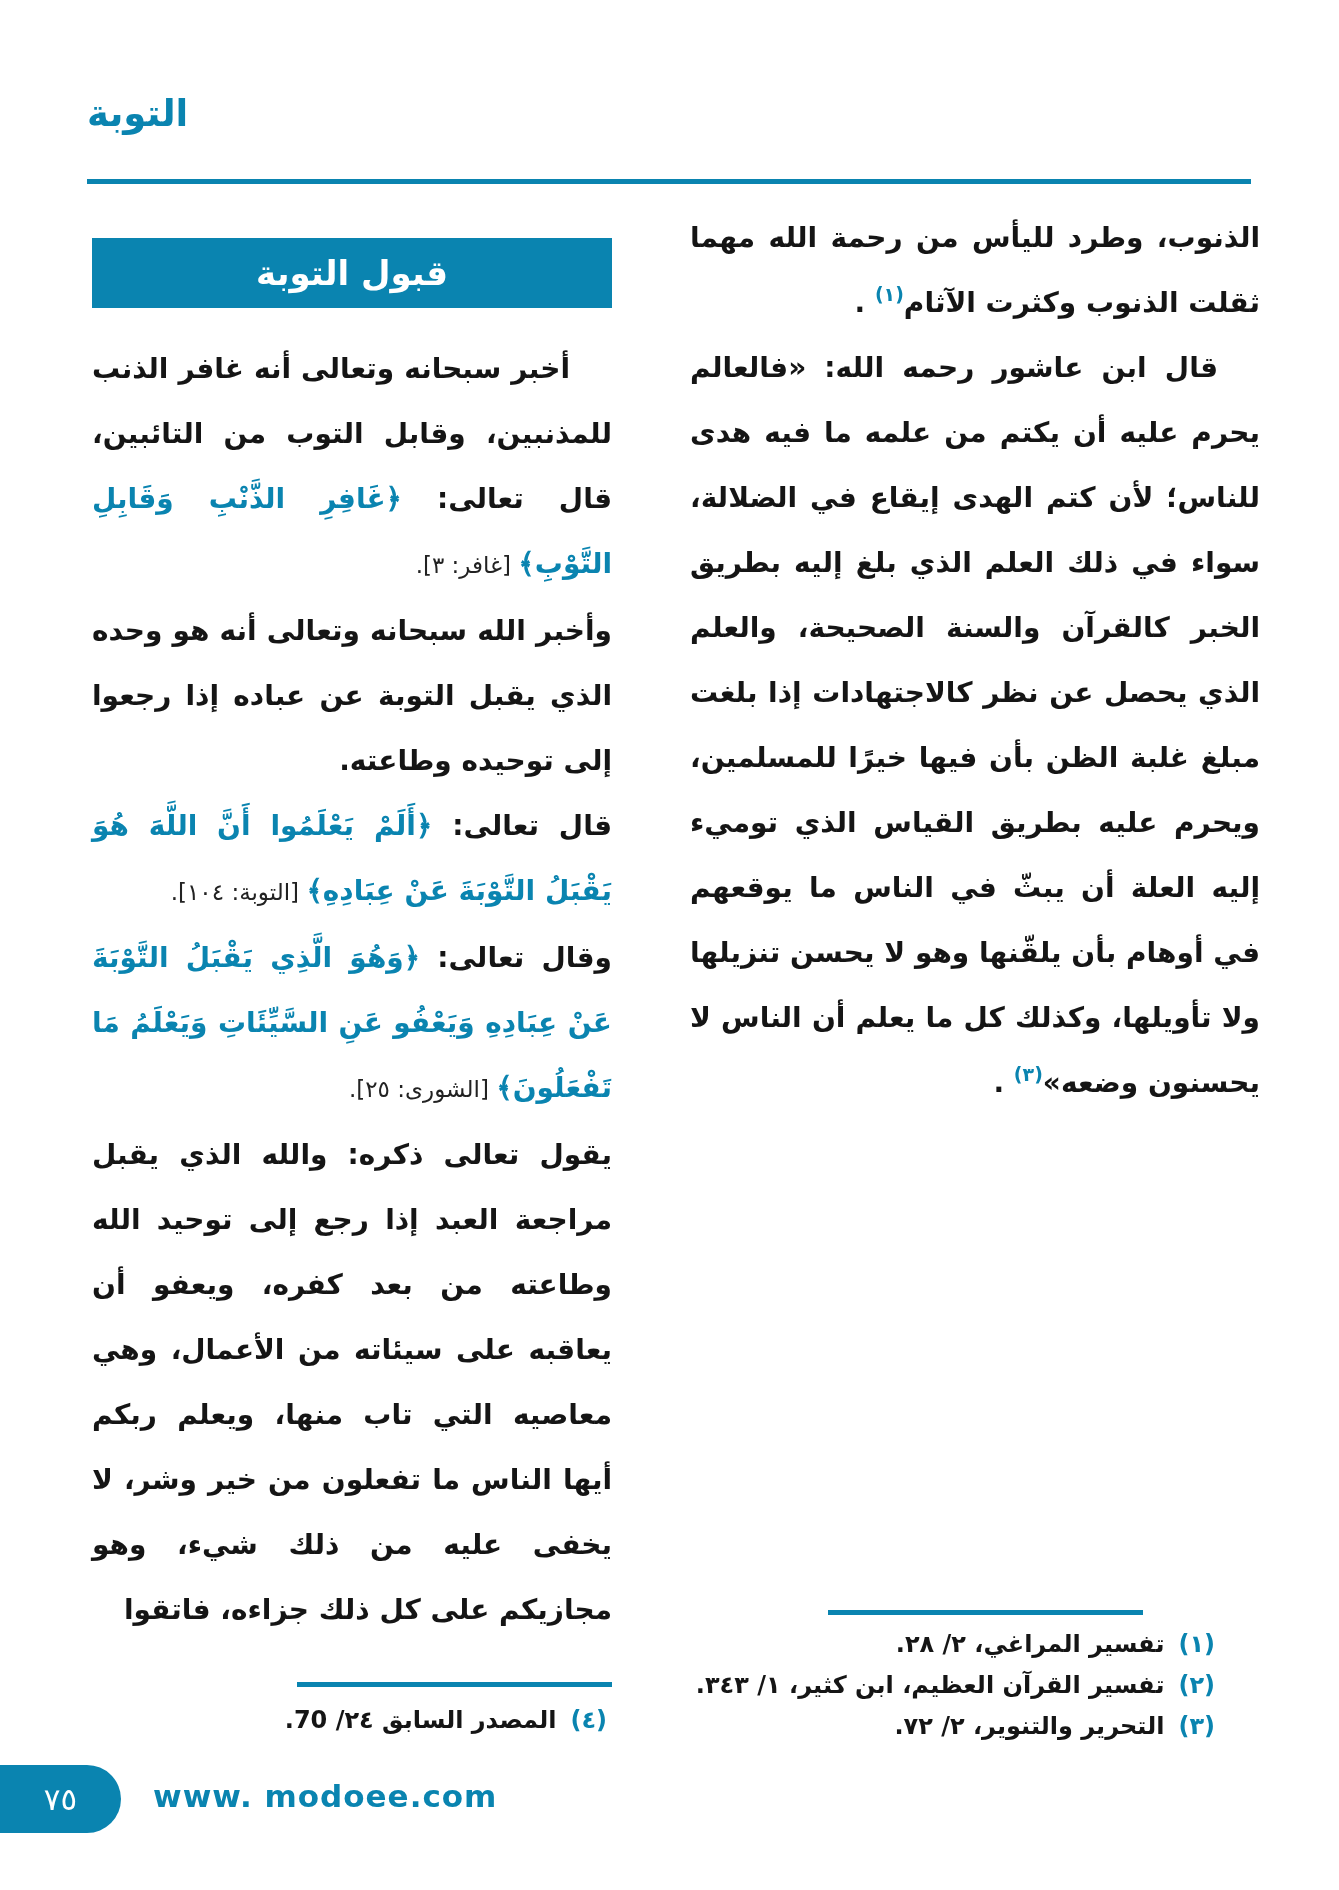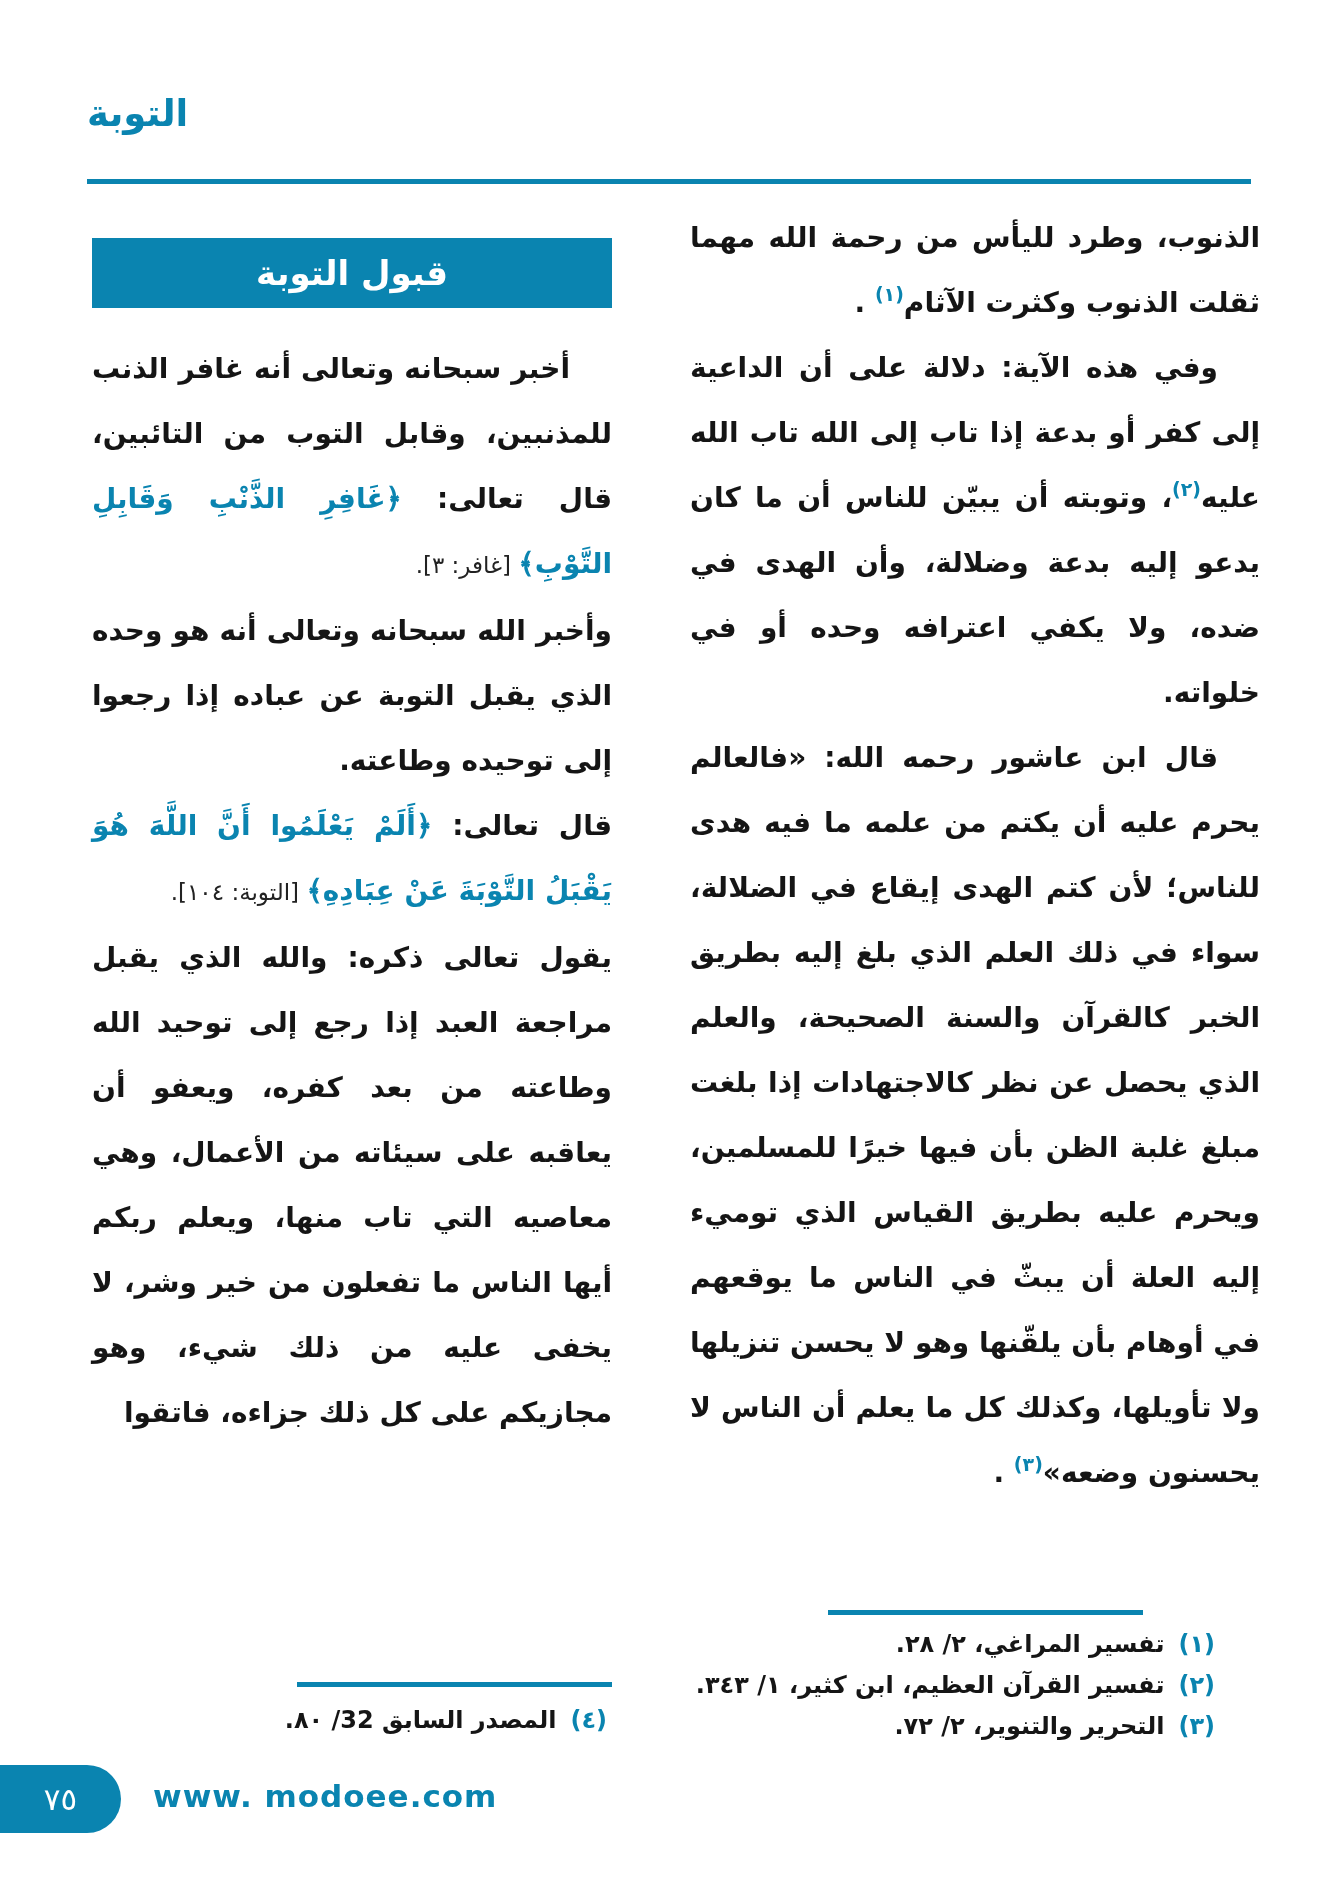--- a/index.html
+++ b/index.html
@@ -67,42 +67,42 @@
   }
 </style>
 </head>
 <body>
 
 <div class="header-title">التوبة</div>
 <div class="header-rule"></div>
 
 <div class="col col-right">
     <p class=""><span class="seg-n">الذنوب، وطرد لليأس من رحمة الله مهما ثقلت الذنوب وكثرت الآثام</span><span class="seg-fn">(١)</span><span class="seg-n"> .</span></p>
-    <p class="indent"><span class="seg-n">وفي هذه الآية: دلالة على أن الداعية إلى كفر أو بدعة إذا تاب إلى الله تاب الله عليه</span><span class="seg-fn">(٢)</span><span class="seg-n">، وتوبته أن يبيّن للناس أن ما كان يدعو إليه بدعة وضلالة، وأن الهدى في ضده، ولا يكفي اعترافه وحده أو في خلواته.</span></p>
     <p class="indent"><span class="seg-n">قال ابن عاشور رحمه الله: «فالعالم يحرم عليه أن يكتم من علمه ما فيه هدى للناس؛ لأن كتم الهدى إيقاع في الضلالة، سواء في ذلك العلم الذي بلغ إليه بطريق الخبر كالقرآن والسنة الصحيحة، والعلم الذي يحصل عن نظر كالاجتهادات إذا بلغت مبلغ غلبة الظن بأن فيها خيرًا للمسلمين، ويحرم عليه بطريق القياس الذي توميء إليه العلة أن يبثّ في الناس ما يوقعهم في أوهام بأن يلقّنها وهو لا يحسن تنزيلها ولا تأويلها، وكذلك كل ما يعلم أن الناس لا يحسنون وضعه»</span><span class="seg-fn">(٣)</span><span class="seg-n"> .</span></p>
   </div>
 
 <div class="col col-left">
   <div class="section-box">قبول التوبة</div>
   <div>
       <p class="indent"><span class="seg-n">أخبر سبحانه وتعالى أنه غافر الذنب للمذنبين، وقابل التوب من التائبين، قال تعالى: </span><span class="seg-q">﴿غَافِرِ الذَّنْبِ وَقَابِلِ التَّوْبِ﴾</span><span class="seg-r"> [غافر: ٣].</span></p>
       <p class=""><span class="seg-n">وأخبر الله سبحانه وتعالى أنه هو وحده الذي يقبل التوبة عن عباده إذا رجعوا إلى توحيده وطاعته.</span></p>
       <p class=""><span class="seg-n">قال تعالى: </span><span class="seg-q">﴿أَلَمْ يَعْلَمُوا أَنَّ اللَّهَ هُوَ يَقْبَلُ التَّوْبَةَ عَنْ عِبَادِهِ﴾</span><span class="seg-r"> [التوبة: ١٠٤].</span></p>
+      <p class=""><span class="seg-n">وقال تعالى: </span><span class="seg-q">﴿وَهُوَ الَّذِي يَقْبَلُ التَّوْبَةَ عَنْ عِبَادِهِ وَيَعْفُو عَنِ السَّيِّئَاتِ وَيَعْلَمُ مَا تَفْعَلُونَ﴾</span><span class="seg-r"> [الشورى: ٢٥].</span></p>
       <p class=""><span class="seg-n">يقول تعالى ذكره: والله الذي يقبل مراجعة العبد إذا رجع إلى توحيد الله وطاعته من بعد كفره، ويعفو أن يعاقبه على سيئاته من الأعمال، وهي معاصيه التي تاب منها، ويعلم ربكم أيها الناس ما تفعلون من خير وشر، لا يخفى عليه من ذلك شيء، وهو مجازيكم على كل ذلك جزاءه، فاتقوا</span></p>
     </div>
 </div>
 
 <div class="fn-rule fn-rule-right"></div>
 <div class="fn-block fn-block-right">
     <div class="footnote"><span class="fn-marker">(١)</span><span class="fn-text">تفسير المراغي، ٢/ ٢٨.</span></div>
     <div class="footnote"><span class="fn-marker">(٢)</span><span class="fn-text">تفسير القرآن العظيم، ابن كثير، ١/ ٣٤٣.</span></div>
     <div class="footnote"><span class="fn-marker">(٣)</span><span class="fn-text">التحرير والتنوير، ٢/ ٧٢.</span></div>
   </div>
 
 <div class="fn-rule fn-rule-left"></div>
 <div class="fn-block fn-block-left">
-    <div class="footnote"><span class="fn-marker">(٤)</span><span class="fn-text">المصدر السابق 32/ ٨٠.</span></div>
+    <div class="footnote"><span class="fn-marker">(٤)</span><span class="fn-text">المصدر السابق ٢٤/ 70.</span></div>
   </div>
 
 <div class="page-pill">
   <span>٧٥</span>
 </div>
 <div class="site-url">www. modoee.com</div>
 
 </body></html>

